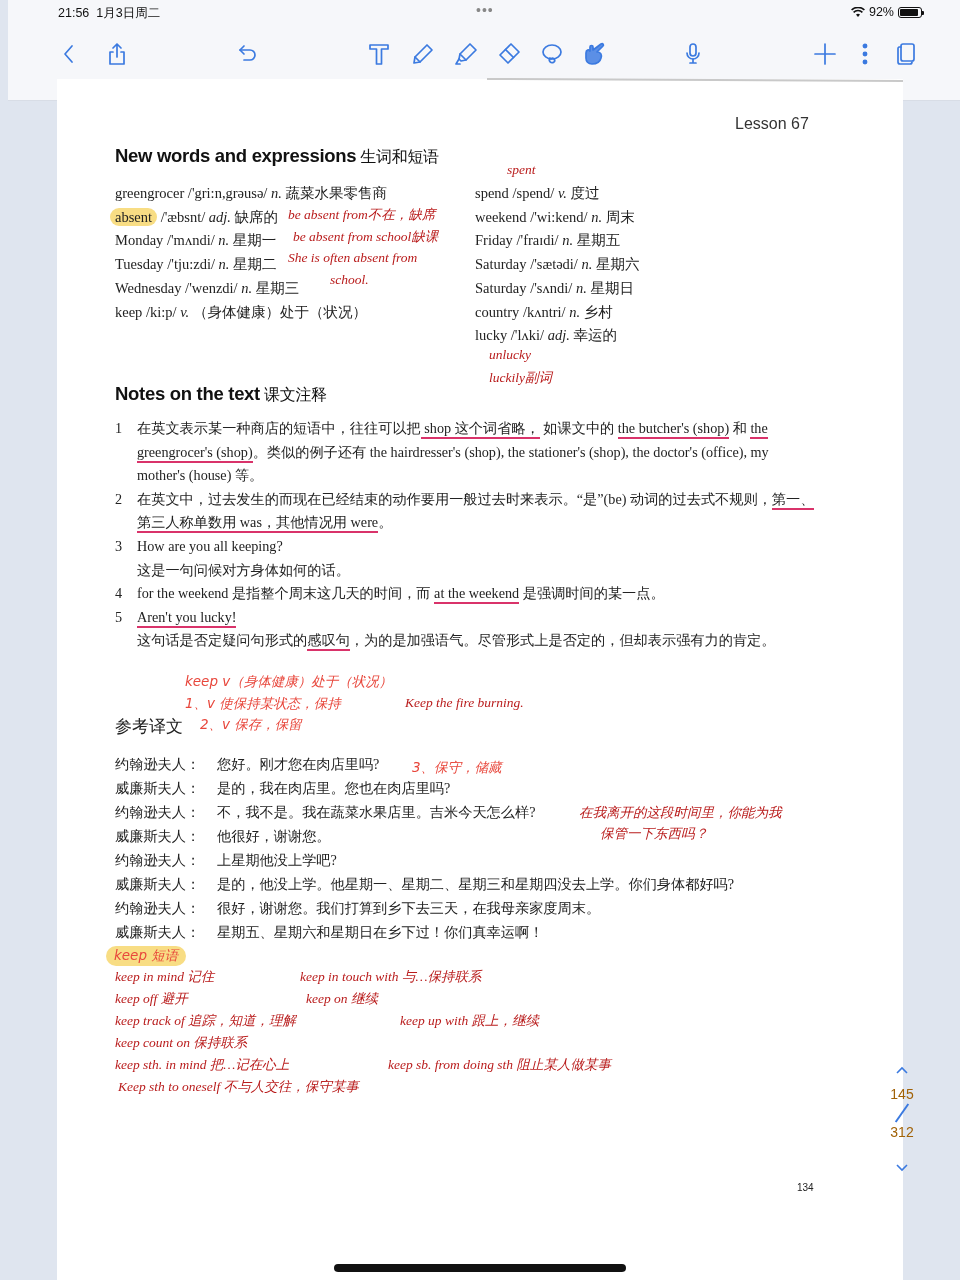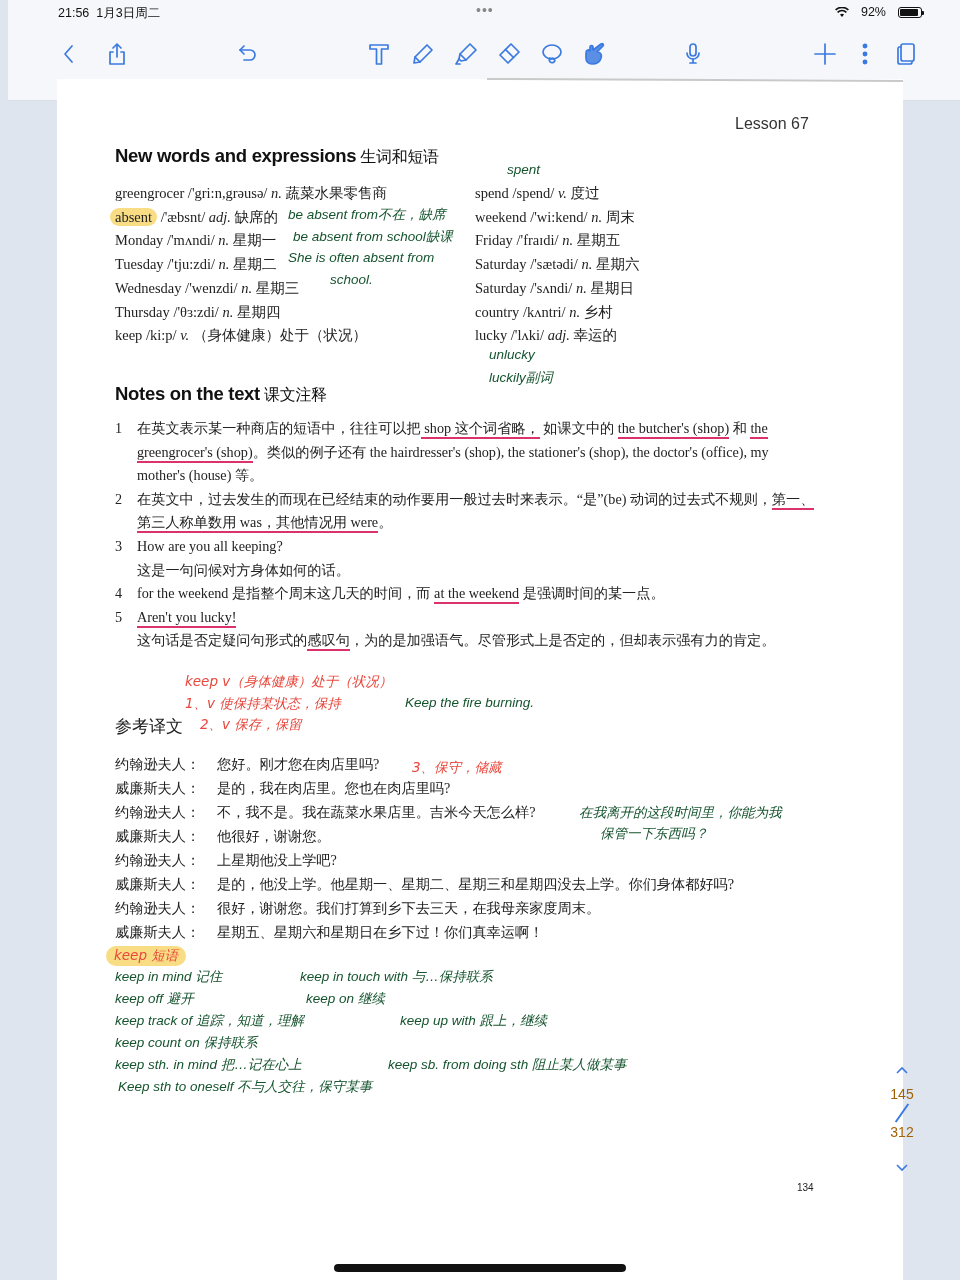--- a/index.html
+++ b/index.html
@@ -4,41 +4,41 @@
 <style>
   * { box-sizing: border-box; margin: 0; padding: 0; }
   html, body { width: 960px; height: 1280px; overflow: hidden; background: #dfe5ef; }
   body { position: relative; font-family: "Liberation Serif", serif; color: #1a1a1a; }
 
   
   .topbar { position: absolute; left: 8px; top: 0; width: 960px; height: 101px; background: #f6f7fa; border-bottom: 1px solid #d8dde6; }
   .status { position: absolute; top: 0; left: 0; width: 960px; height: 26px; font-family: "Liberation Sans", sans-serif; font-size: 12.5px; color: #111; }
   .status .time { position: absolute; left: 50px; top: 5px; }
   .status .dots { position: absolute; left: 468px; top: 2px; font-size: 14px; color: #888; letter-spacing: 1px; }
-  .status .right { position: absolute; right: 46px; top: 5px; display: flex; align-items: center; gap: 12px; }
+  .status .right { position: absolute; right: 46px; top: 5px; display: flex; align-items: center; gap: 4px; }
   .battery { width: 24px; height: 11px; border: 1px solid #111; border-radius: 3px; padding: 1px; position: relative; }
   .battery i { display: block; width: 92%; height: 100%; background: #111; border-radius: 1px; }
   .battery:after { content: ""; position: absolute; right: -3px; top: 3px; width: 2px; height: 4px; background: #111; border-radius: 0 1px 1px 0; }
 
   .tool { position: absolute; top: 38px; width: 32px; height: 32px; display: flex; align-items: center; justify-content: center; color: #3b7ae0; cursor: pointer; }
   .tool svg { width: 26px; height: 26px; stroke: #3b7ae0; fill: none; stroke-width: 1.7; stroke-linecap: round; stroke-linejoin: round; }
 
   
   .page { position: absolute; left: 57px; top: 79px; width: 846px; height: 1201px; background: #ffffff; }
   .page-shadow-line { position: absolute; left: 430px; top: 0; width: 416px; height: 2px; background: #c9c9c9; transform: rotate(0.3deg); }
 
   .lesson { position: absolute; left: 678px; top: 36px; font-family: "Liberation Sans", sans-serif; font-size: 16px; color: #333; }
   .h2 { position: absolute; font-family: "Liberation Sans", sans-serif; font-weight: bold; font-size: 18.5px; color: #111; letter-spacing: -0.3px; }
   .h2 .cn { font-family: "DejaVu Serif", serif; font-weight: normal; font-size: 16px; margin-left: 4px; }
 
   .vocab { position: absolute; font-size: 14.5px; line-height: 23.7px; color: #222; white-space: nowrap; }
   .vocab em { font-style: italic; }
   .hl-yellow { background: #f8dd84; border-radius: 10px; padding: 1px 5px; margin-left: -5px; }
 
-  .hand-blue { position: absolute; font-family: Liberation Sans, sans-serif; font-style: italic; color: #14532d; font-size: 13.5px; white-space: nowrap; }
+  .hand-blue { position: absolute; font-family: Liberation Serif, serif; font-style: italic; color: #b91c1c; font-size: 13.5px; white-space: nowrap; }
   .hand-red { position: absolute; font-family: "DejaVu Sans", sans-serif; font-style: italic; color: #e8473c; font-size: 13.5px; white-space: nowrap; }
 
   .notes { position: absolute; left: 58px; top: 338px; width: 700px; font-size: 14.2px; line-height: 23.6px; color: #222; }
   .note { position: relative; padding-left: 22px; }
   .note .num { position: absolute; left: 0; top: 0; }
   .ul { border-bottom: 2px solid #d9336a; padding-bottom: 1px; }
 
   .trans { position: absolute; left: 58px; top: 672px; font-size: 14.2px; line-height: 24px; color: #222; }
   .trans-title { font-family: Liberation Serif, serif; font-size: 17px; text-align: center; }
   .dialog-row { white-space: nowrap; }
@@ -165,21 +165,20 @@
   <div class="h2" style="left:58px; top:66px">
     <span>New words and expressions</span><span class="cn">生词和短语</span>
   </div>
 
   <div class="vocab" style="left:58px; top:103px">
     <div><span>greengrocer</span> <span>/'gri:n,grəusə/</span> <em>n.</em> <span>蔬菜水果零售商</span></div>
     <div><span class="hl-yellow">absent</span> <span>/'æbsnt/</span> <em>adj.</em> <span>缺席的</span></div>
     <div><span>Monday</span> <span>/'mʌndi/</span> <em>n.</em> <span>星期一</span></div>
     <div><span>Tuesday</span> <span>/'tju:zdi/</span> <em>n.</em> <span>星期二</span></div>
     <div><span>Wednesday</span> <span>/'wenzdi/</span> <em>n.</em> <span>星期三</span></div>
-    <div><span>Thursday</span> <span>/'θɜ:zdi/</span> <em>n.</em> <span>星期四</span></div>
     <div><span>keep</span> <span>/ki:p/</span> <em>v.</em> <span>（身体健康）处于（状况）</span></div>
   </div>
 
   <div class="vocab" style="left:418px; top:103px">
     <div><span>spend</span> <span>/spend/</span> <em>v.</em> <span>度过</span></div>
     <div><span>weekend</span> <span>/'wi:kend/</span> <em>n.</em> <span>周末</span></div>
     <div><span>Friday</span> <span>/'fraɪdi/</span> <em>n.</em> <span>星期五</span></div>
     <div><span>Saturday</span> <span>/'sætədi/</span> <em>n.</em> <span>星期六</span></div>
     <div><span>Saturday</span> <span>/'sʌndi/</span> <em>n.</em> <span>星期日</span></div>
     <div><span>country</span> <span>/kʌntri/</span> <em>n.</em> <span>乡村</span></div>

